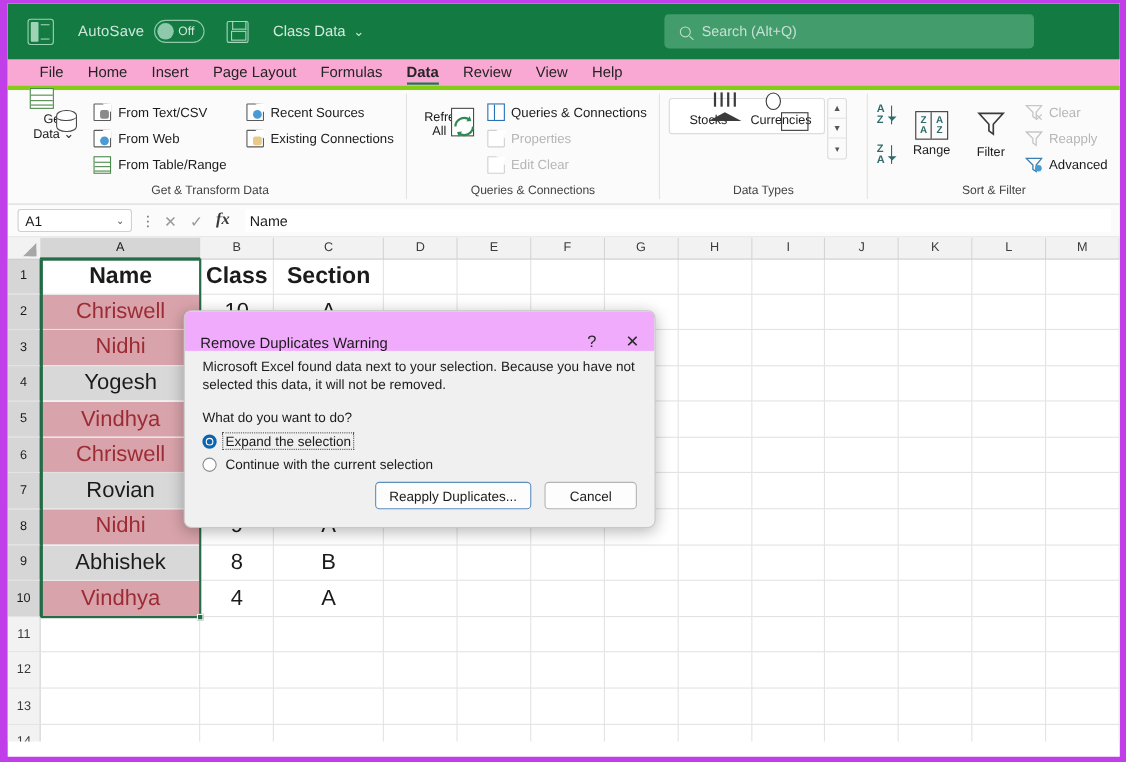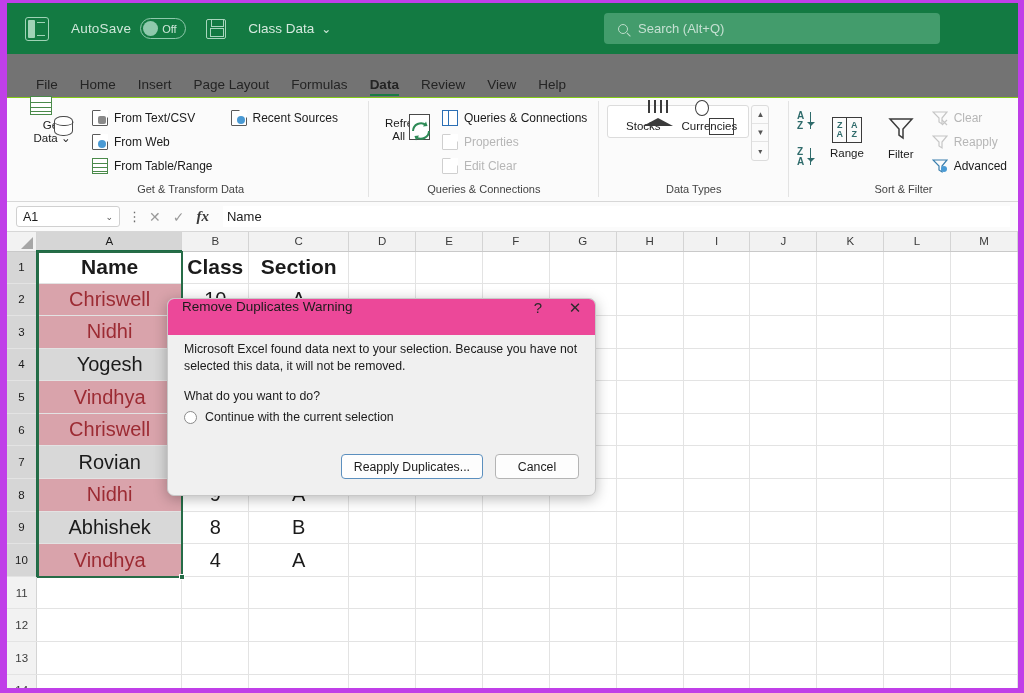--- a/index.html
+++ b/index.html
@@ -99,25 +99,25 @@
     border-radius: 50%; position: relative; flex:none;
   }
   .search-glass::after {
     content:""; position:absolute; right:-4px; bottom:-3px;
     width:5px; height:1.4px; background:#bcdcc9; transform: rotate(45deg);
   }
   .search-ph { color: #c5e0d2; font-size: 13px; margin-left: 10px; }
 
   
   .menubar {
-    height: 44px;
-    background: #737373;
+    height: 28px;
+    background: #f9a8d4;
     display: flex; align-items: flex-end;
     padding-left: 18px;
-    border-bottom: 1px solid #84cc16;
+    border-bottom: 4px solid #84cc16;
   }
   .mtab {
     font-size: 13.5px; color: #242424;
     padding: 0 11px 5px 11px;
     position: relative; cursor: default;
   }
   .mtab.active { font-weight: bold; }
   .mtab.active::after {
     content:""; position:absolute; left: 11px; right: 11px; bottom: 1px;
     height: 2px; background: #1b7a45;
@@ -286,22 +286,22 @@
     position: absolute;
     left: 190px; top: 295px;
     width: 429px; height: 198px;
     background: #f0f0f0;
     border: 1px solid #c8c8c8;
     border-radius: 7px;
     box-shadow: 0 3px 14px rgba(0,0,0,.28);
     overflow: hidden;
   }
   .dlg-title {
-    height: 36px; display:flex; align-items:flex-start;
-    padding-left: 14px; background: #ec4899;
+    height: 36px; display:flex; align-items:flex-end;
+    padding-left: 14px; background: #f0abfc;
   }
   .dlg-title .t { font-size: 13.5px; color: #1b1b1b; flex:1; }
   .dlg-title .help { font-size: 15px; color:#2b2b2b; width: 34px; text-align:center; }
   .dlg-title .close { font-size: 15px; color:#2b2b2b; width: 40px; text-align:center; }
   .dlg-body { padding: 6px 16px 0 16px; }
   .dlg-msg { font-size: 12.3px; color:#1b1b1b; line-height: 17px; }
   .dlg-q { font-size: 12.3px; color:#1b1b1b; margin-top: 14px; }
   .radio-row { display:flex; align-items:center; margin-top: 7px; }
   .radio {
     width: 13px; height: 13px; border-radius:50%;
@@ -405,20 +405,26 @@
             <span>From Table/Range</span>
           </div>
         </div>
 
         <div class="smallcol" style="margin-left:12px;">
           <div class="smallbtn">
             <span class="sicon ic-file">
                 <span class="ic-accent" style="background:#4a9ad4;border-radius:50%;"></span>
               </span>
             <span>Recent Sources</span>
+          </div>
+          <div class="smallbtn">
+            <span class="sicon ic-file">
+                <span class="ic-accent" style="background:#e8c98a;"></span>
+              </span>
+            <span>Existing Connections</span>
           </div>
         </div>
       </div>
       <div class="glabel">Get &amp; Transform Data</div>
     </div>
 
     <div class="rgroup" style="width:230px;">
       <div class="gbody">
         <div class="bigbtn" style="margin-top:4px;">
           <span class="bicon">
@@ -838,20 +844,24 @@
       <div class="dlg-title">
         <span class="t">Remove Duplicates Warning</span>
         <span class="help">?</span>
         <span class="close">✕</span>
       </div>
       <div class="dlg-body">
         <div class="dlg-msg">Microsoft Excel found data next to your selection. Because you have not selected this data, it will not be removed.</div>
         <div class="dlg-q">What do you want to do?</div>
 
         <div class="radio-row">
+          <span class="radio on"></span>
+          <span class="radio-label focus">Expand the selection</span>
+        </div>
+        <div class="radio-row">
           <span class="radio"></span>
           <span class="radio-label">Continue with the current selection</span>
         </div>
       </div>
       <div class="dlg-buttons">
         <div class="dbtn default">Reapply Duplicates...</div>
         <div class="dbtn">Cancel</div>
       </div>
     </div>
 

